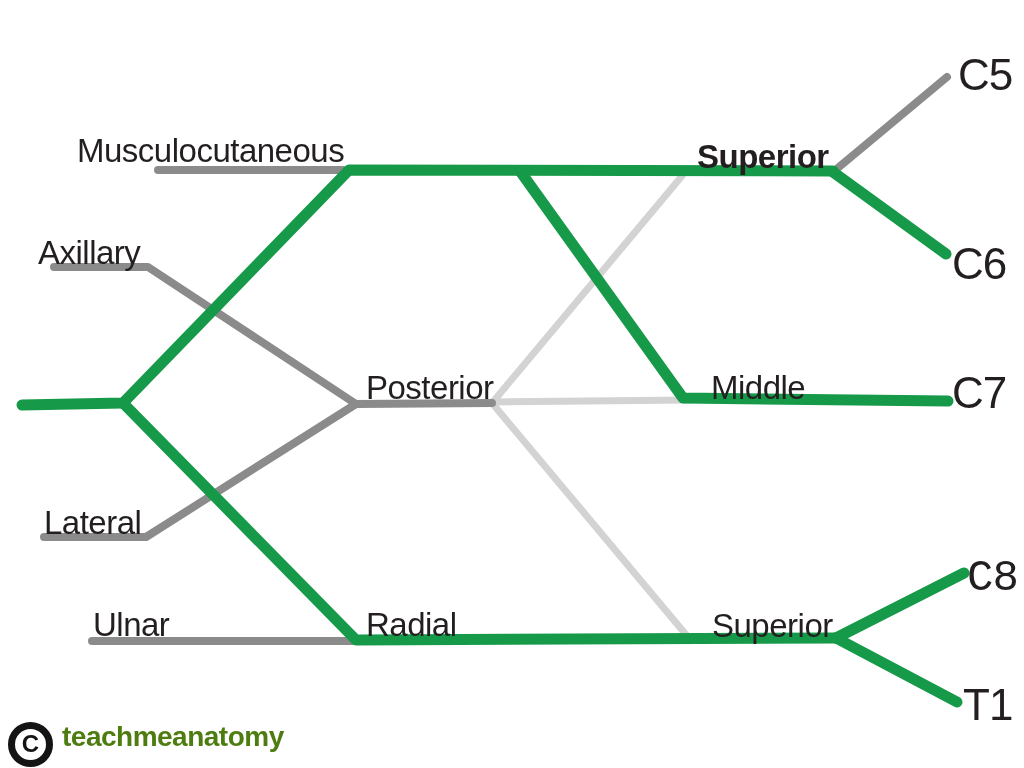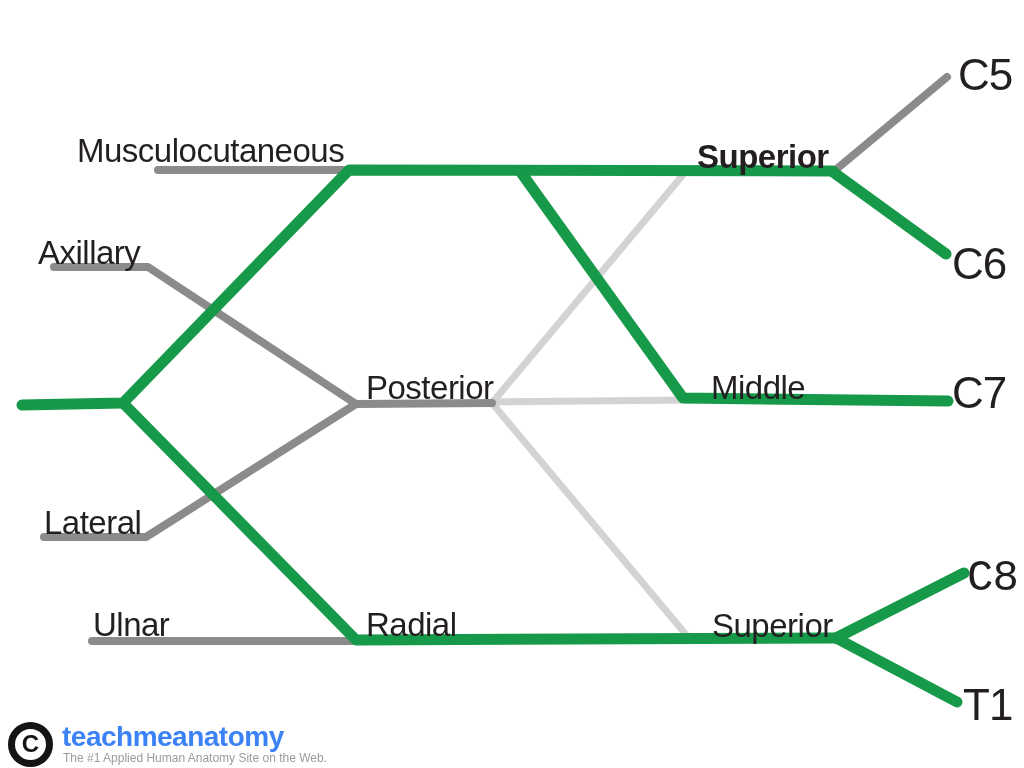--- a/index.html
+++ b/index.html
@@ -41,21 +41,21 @@
     font-weight: bold;
     color: #141414;
     line-height: 1;
     margin-top: -1px;
   }
   #brand-text {
     position: absolute;
     left: 62px; top: 723px;
     font-size: 28px;
     font-weight: bold;
-    color: #3b82f6;
+    color: #4d7c0f;
     line-height: 1;
     letter-spacing: -0.5px;
   }
   #tagline-text {
     position: absolute;
     left: 63px; top: 752px;
     font-size: 12px;
     color: #9B9B9B;
     line-height: 1;
   }
@@ -107,15 +107,14 @@
   <div class="root-lbl" style="left:958px; top:53px;">C5</div>
   <div class="root-lbl" style="left:952px; top:242px;">C6</div>
   <div class="root-lbl" style="left:952px; top:371px;">C7</div>
   <div class="root-lbl" style="left:967px; top:556px;font-family:Liberation Mono, monospace;">C8</div>
   <div class="root-lbl" style="left:963px; top:683px;">T1</div>
 
   <div id="footer-logo">
     <span class="c-glyph">C</span>
   </div>
   <div id="brand-text">teachmeanatomy</div>
-  <div id="tagline-text">The #1 Applied Human Anatomy Site on the Web.</div>
 
 </div>
 
 </body></html>

